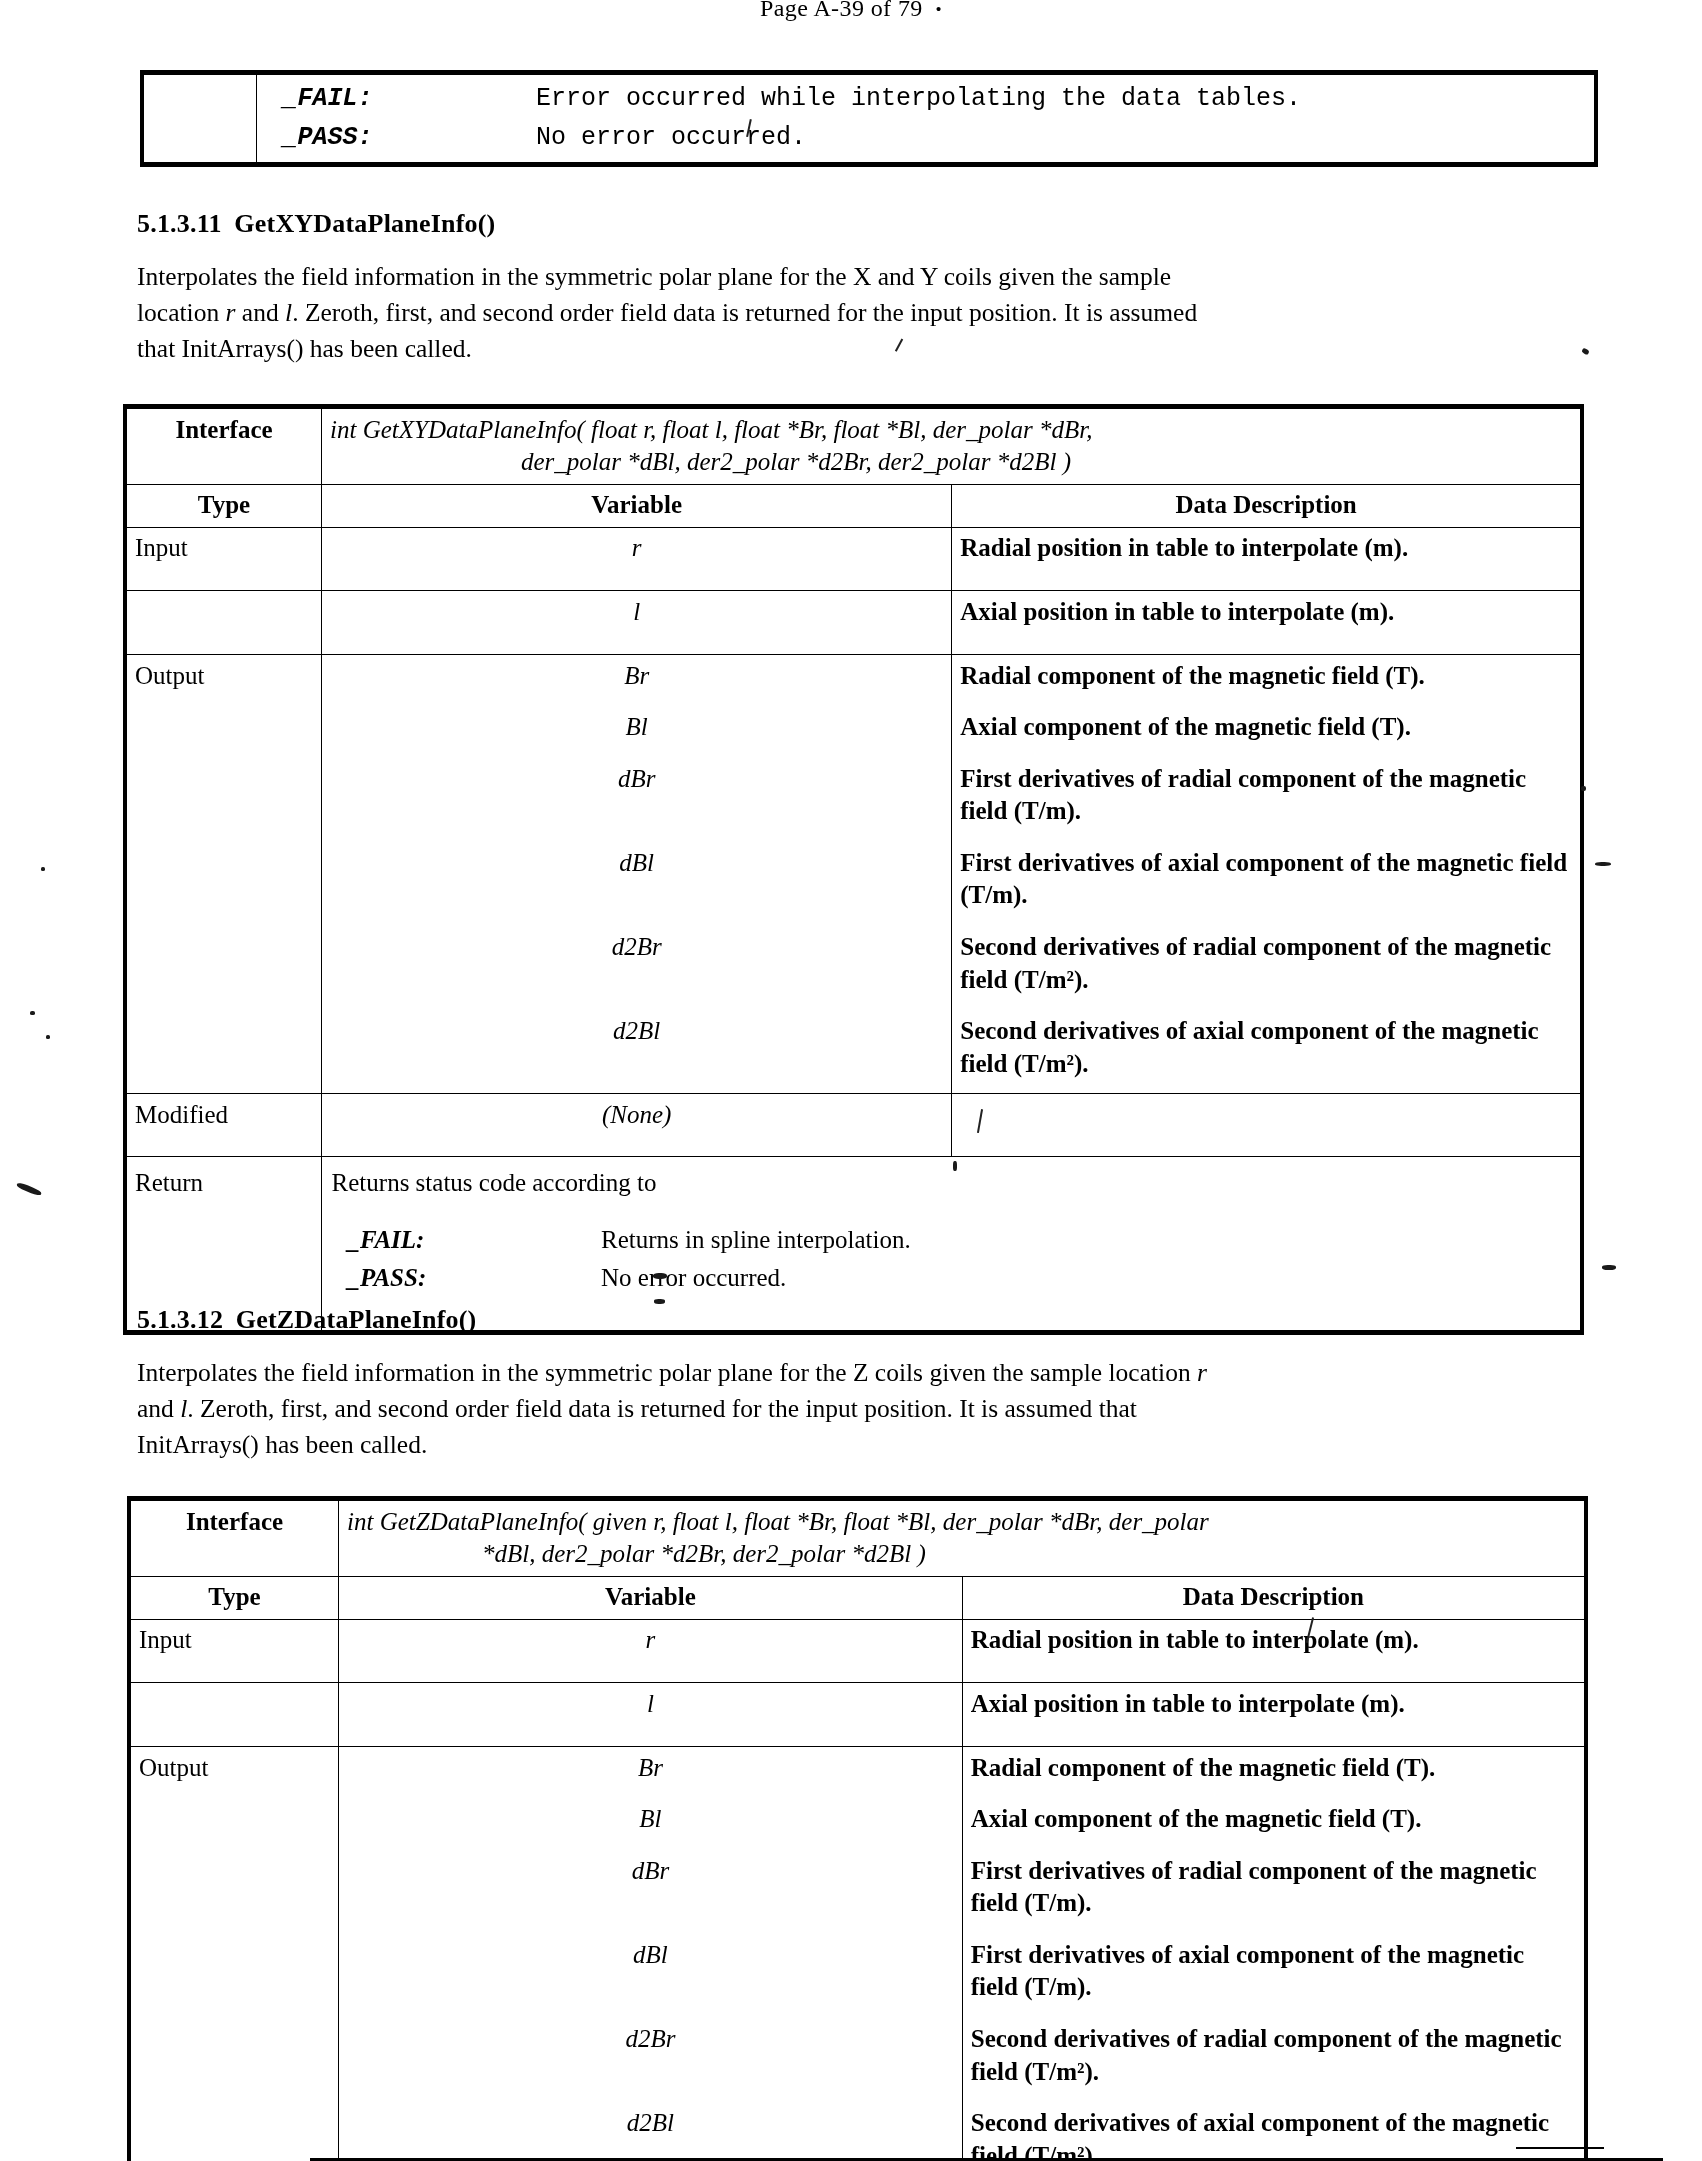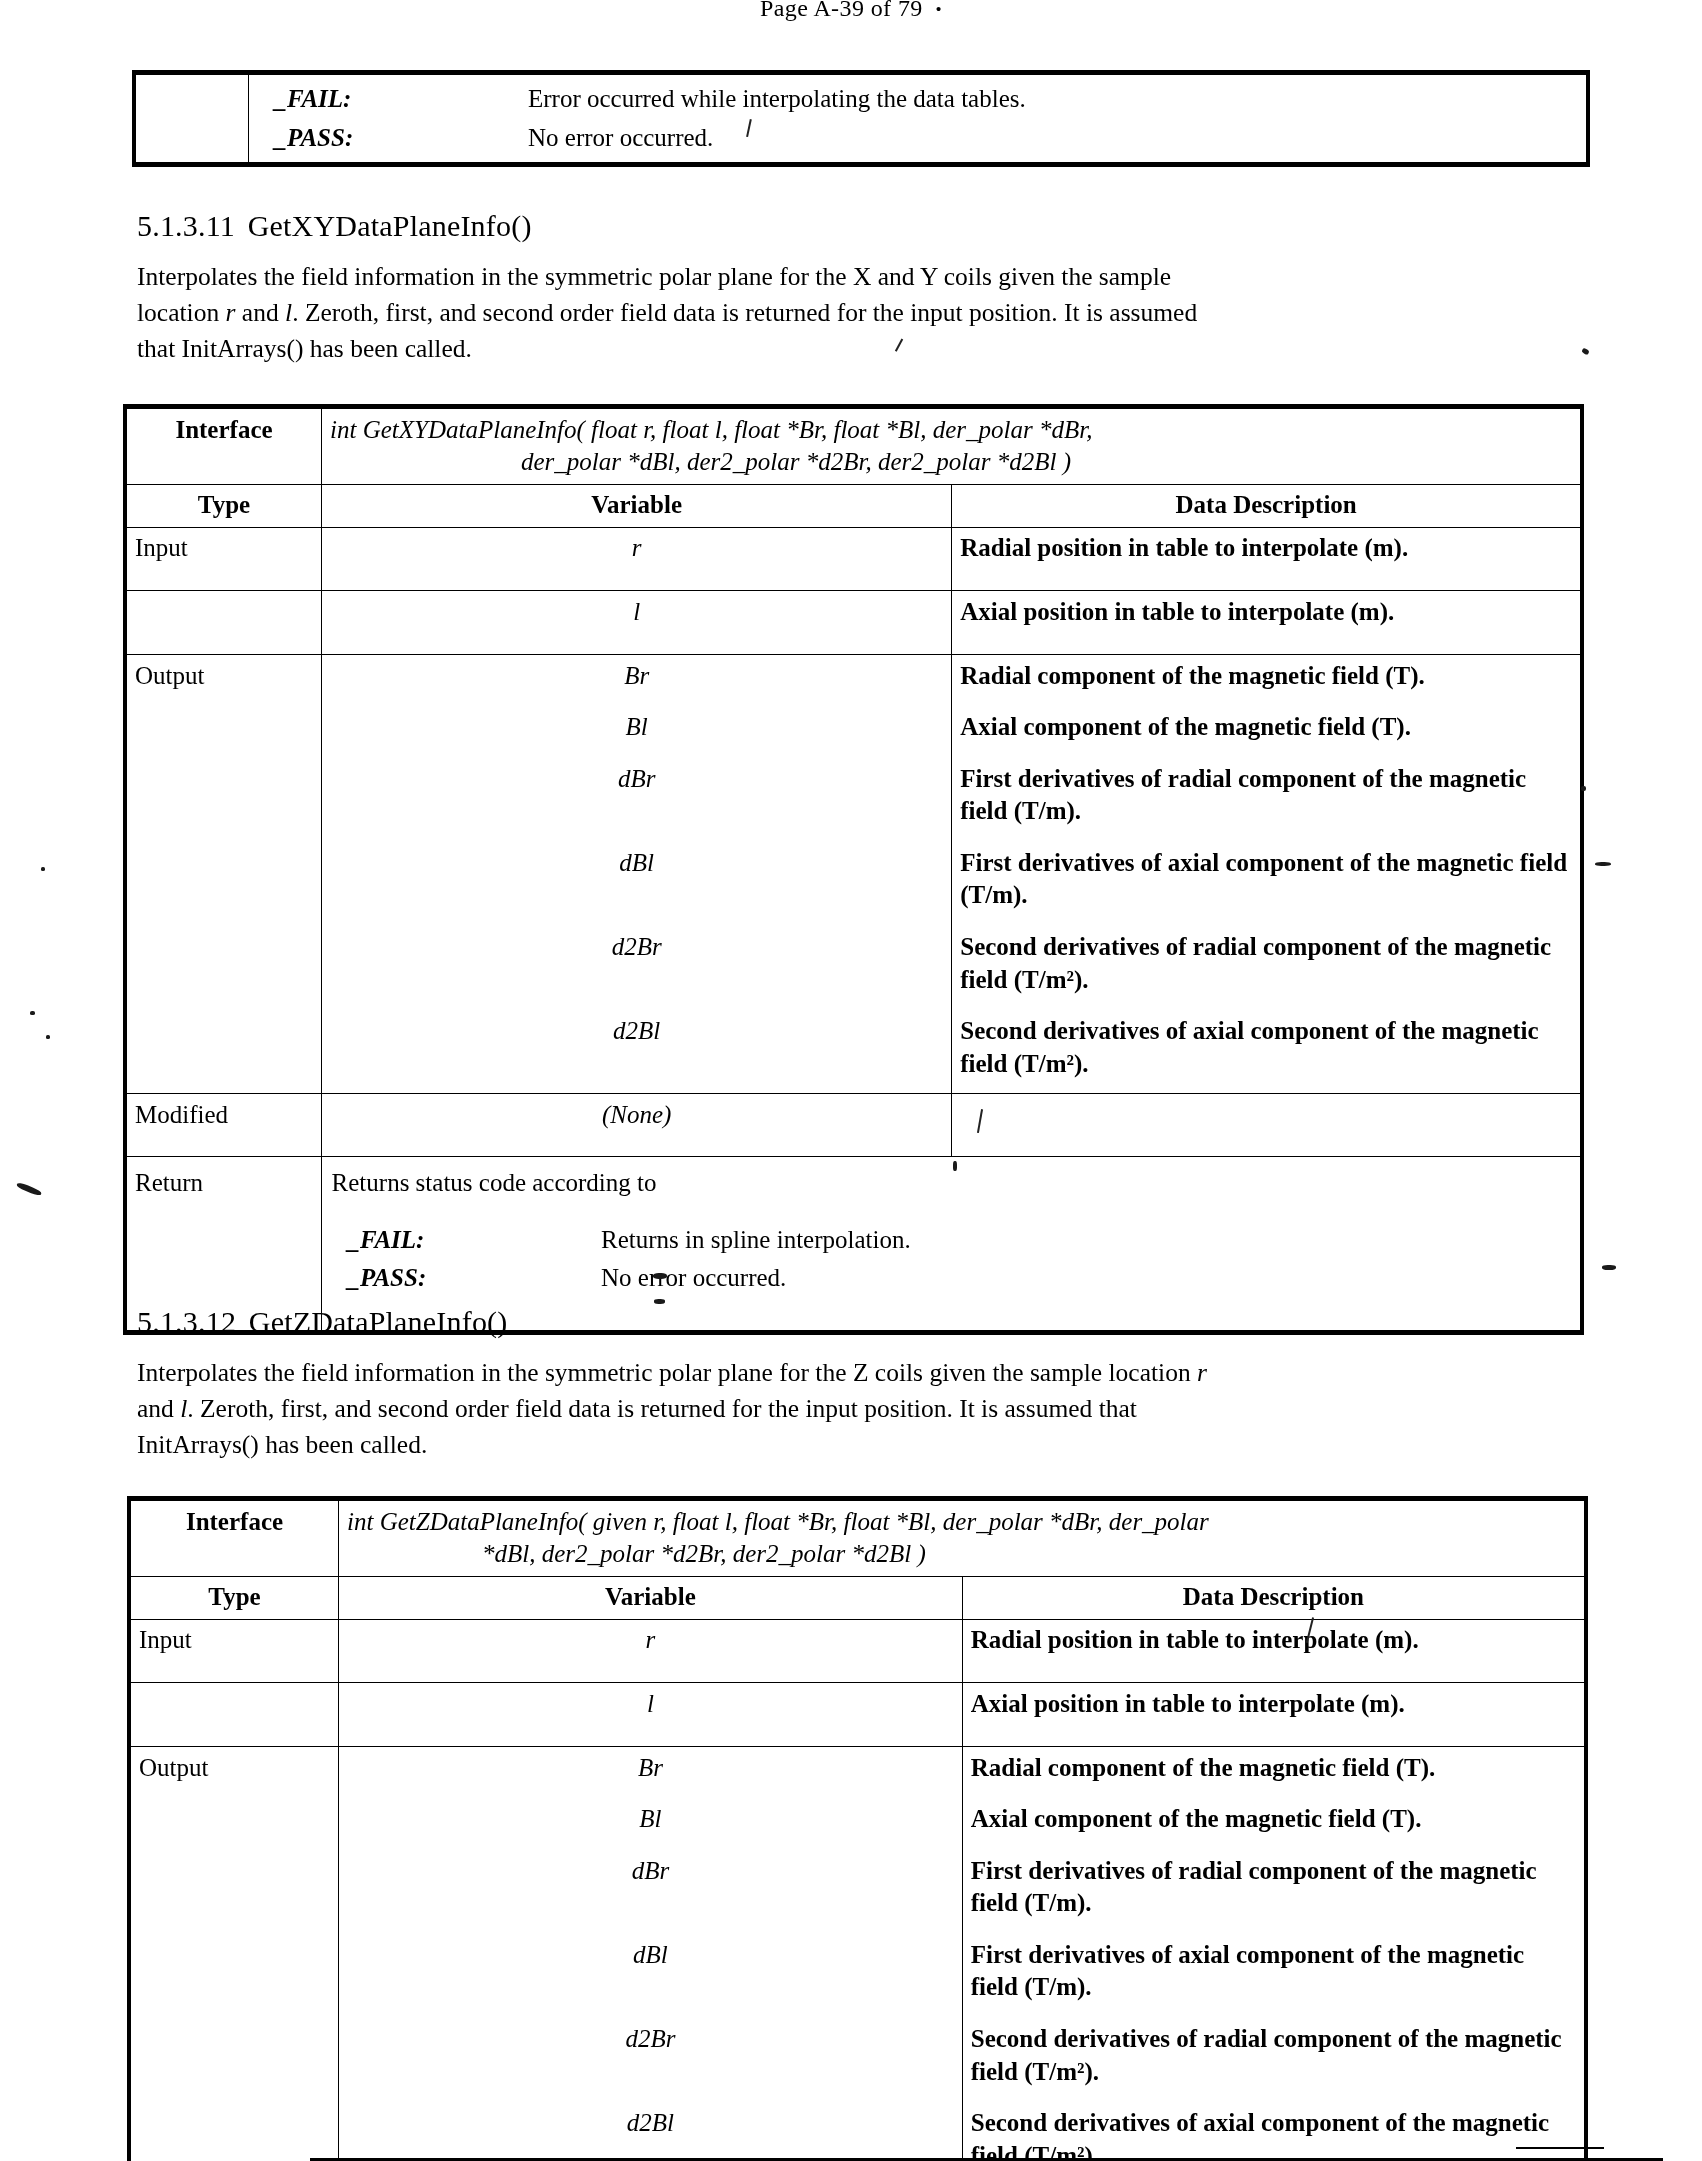--- a/index.html
+++ b/index.html
@@ -95,22 +95,22 @@
     padding-left: 17.5px;
     font-style: italic;
     font-weight: bold;
     box-sizing: border-box;
   }
   .ret-lead { display: block; padding-left: 1.6px; padding-bottom: 21px; }
 
   
   .sec-heading {
     position: absolute;
-    font-weight: normal;
-    font-size: 30px;
+    font-weight: bold;
+    font-size: 26px;
     letter-spacing: 0.2px;
   }
   .sec-heading .num { margin-right: 12.7px; }
   .para {
     position: absolute;
     font-size: 25.5px;
     line-height: 1.42;
     width: 1385px;
   }
   .para i { font-style: italic; }
@@ -131,21 +131,21 @@
     background: #000;
   }
 </style>
 </head>
 <body>
 
 <div class="page-header">
   <span>Page A-39 of 79</span><span class="hdr-dot">•</span>
 </div>
 
-<table class="doc-table" style="left:132px; top:70px; width:1425px;">
+<table class="doc-table" style="left:140px; top:70px; width:1425px;font-family:Liberation Mono, monospace;">
   <tbody>
       <tr class="t-top-row t-bottom-row">
     <td class="outer-l" style="width:96px;"></td>
     <td class="outer-r status-block" style="width:1321px;">
       <span class="status-line">
         <span class="status-key">_FAIL:</span><span>Error occurred while interpolating the data tables.</span>
       </span>
       <span class="status-line">
         <span class="status-key">_PASS:</span><span>No error occurred.</span>
       </span>

